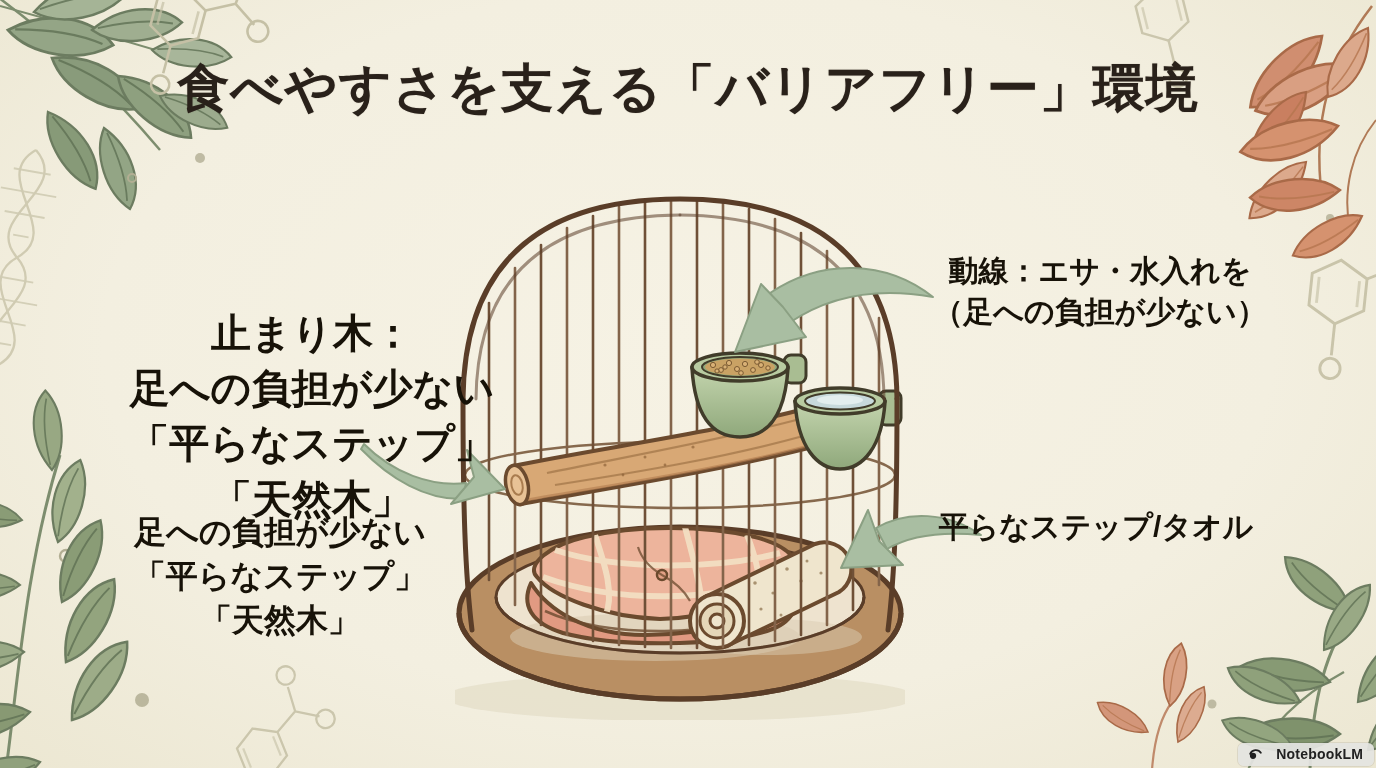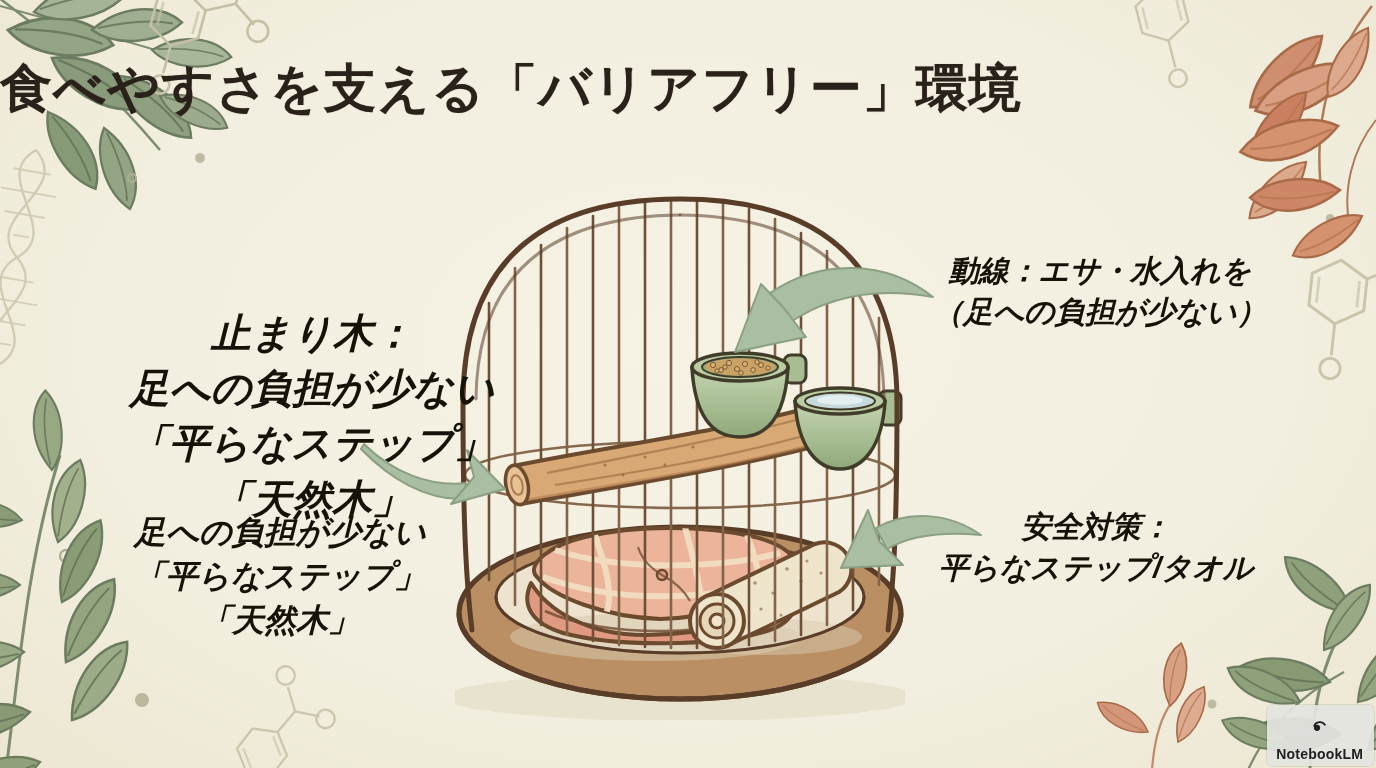--- a/index.html
+++ b/index.html
@@ -4,38 +4,38 @@
 <style>
   html,body{margin:0;padding:0;}
   #slide{
     position:relative; width:1376px; height:768px; overflow:hidden;
     background: radial-gradient(ellipse at 50% 45%, #f6f2e4 0%, #f3efe0 60%, #ece7d2 100%);
     font-family:"Liberation Sans","DejaVu Sans",sans-serif;
   }
   svg{display:block;}
   .layer{position:absolute; left:0; top:0;}
   #title{
-    position:absolute; left:0; right:0; top:54px; 
+    position:absolute; left:0; right:0; top:54px; text-align:center;
     font-size:52px; font-weight:800; letter-spacing:1px; color:#29211a;
     text-shadow:0 0 1px rgba(40,30,15,.35); z-index:6;
   }
   .note{
     position:absolute; z-index:6; text-align:center; color:#171208;
     font-weight:800; line-height:1.38;
   }
-  .note .ln{white-space:nowrap;font-style:italic;}
+  .note .ln{white-space:nowrap;}
   #note-perch      {left:120px; top:306px; width:384px; font-size:40px;}
   #note-perch2     {left:104px; top:510px; width:352px; font-size:32px;}
   #note-flow       {left:912px; top:250px; width:376px; font-size:30px;}
   #note-safety     {left:904px; top:506px; width:384px; font-size:30px;}
   #badge{
     position:absolute; right:2px; bottom:2px; z-index:8;
     display:flex; align-items:center; gap:12px;
     background:rgba(228,228,225,.93); border-radius:6px;
-    padding:12px 11px 4px 9px; box-shadow:0 0 0 1px rgba(0,0,0,.08);flex-direction:column;
+    padding:2px 11px 4px 9px; box-shadow:0 0 0 1px rgba(0,0,0,.08);
   }
   #badge .lbl{font-size:14px; font-weight:600; color:#212121; letter-spacing:.2px;}
   #deco  {z-index:1;}
   #cage  {z-index:2;}
   #arrows{z-index:4; pointer-events:none;}
 </style>
 </head>
 <body>
 
 <div id="slide">
@@ -303,21 +303,20 @@
     <div class="ln">「平らなステップ」</div>
     <div class="ln">「天然木」</div>
   </div>
 
   <div class="note" id="note-flow">
     <div class="ln">動線：エサ・水入れを</div>
     <div class="ln">（足への負担が少ない）</div>
   </div>
 
   <div class="note" id="note-safety">
-    <div class="ln">安全対策：</div>
     <div class="ln">平らなステップ/タオル</div>
   </div>
 
   <div id="badge">
     <span>
       <svg width="17" height="17" viewBox="0 0 24 24">
         <path d="M4.5 12.5 a8.5 8.5 0 0 1 15 -1.5" fill="none" stroke="#202020" stroke-width="2.6" stroke-linecap="round"></path>
         <circle cx="8.5" cy="15.2" r="4.4" fill="#202020"></circle>
       </svg>
     </span>

